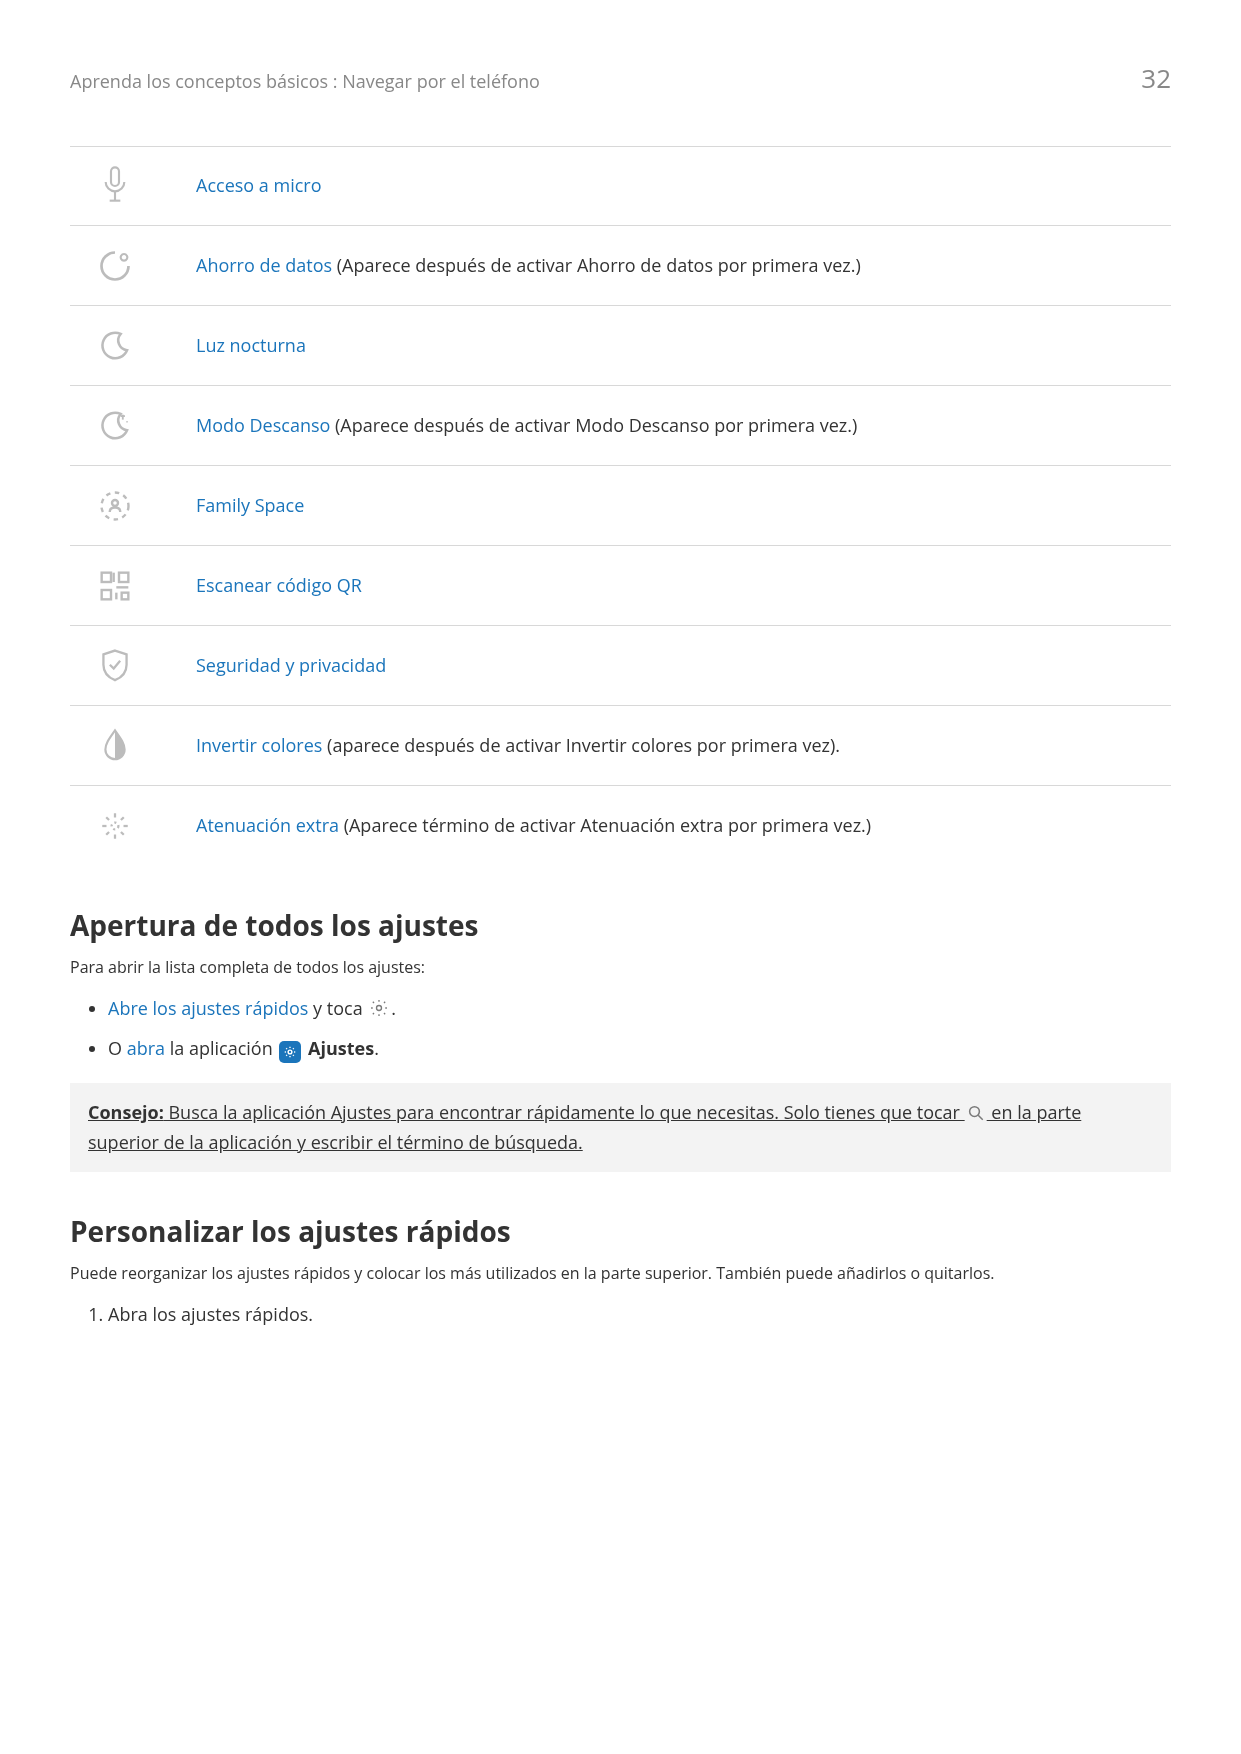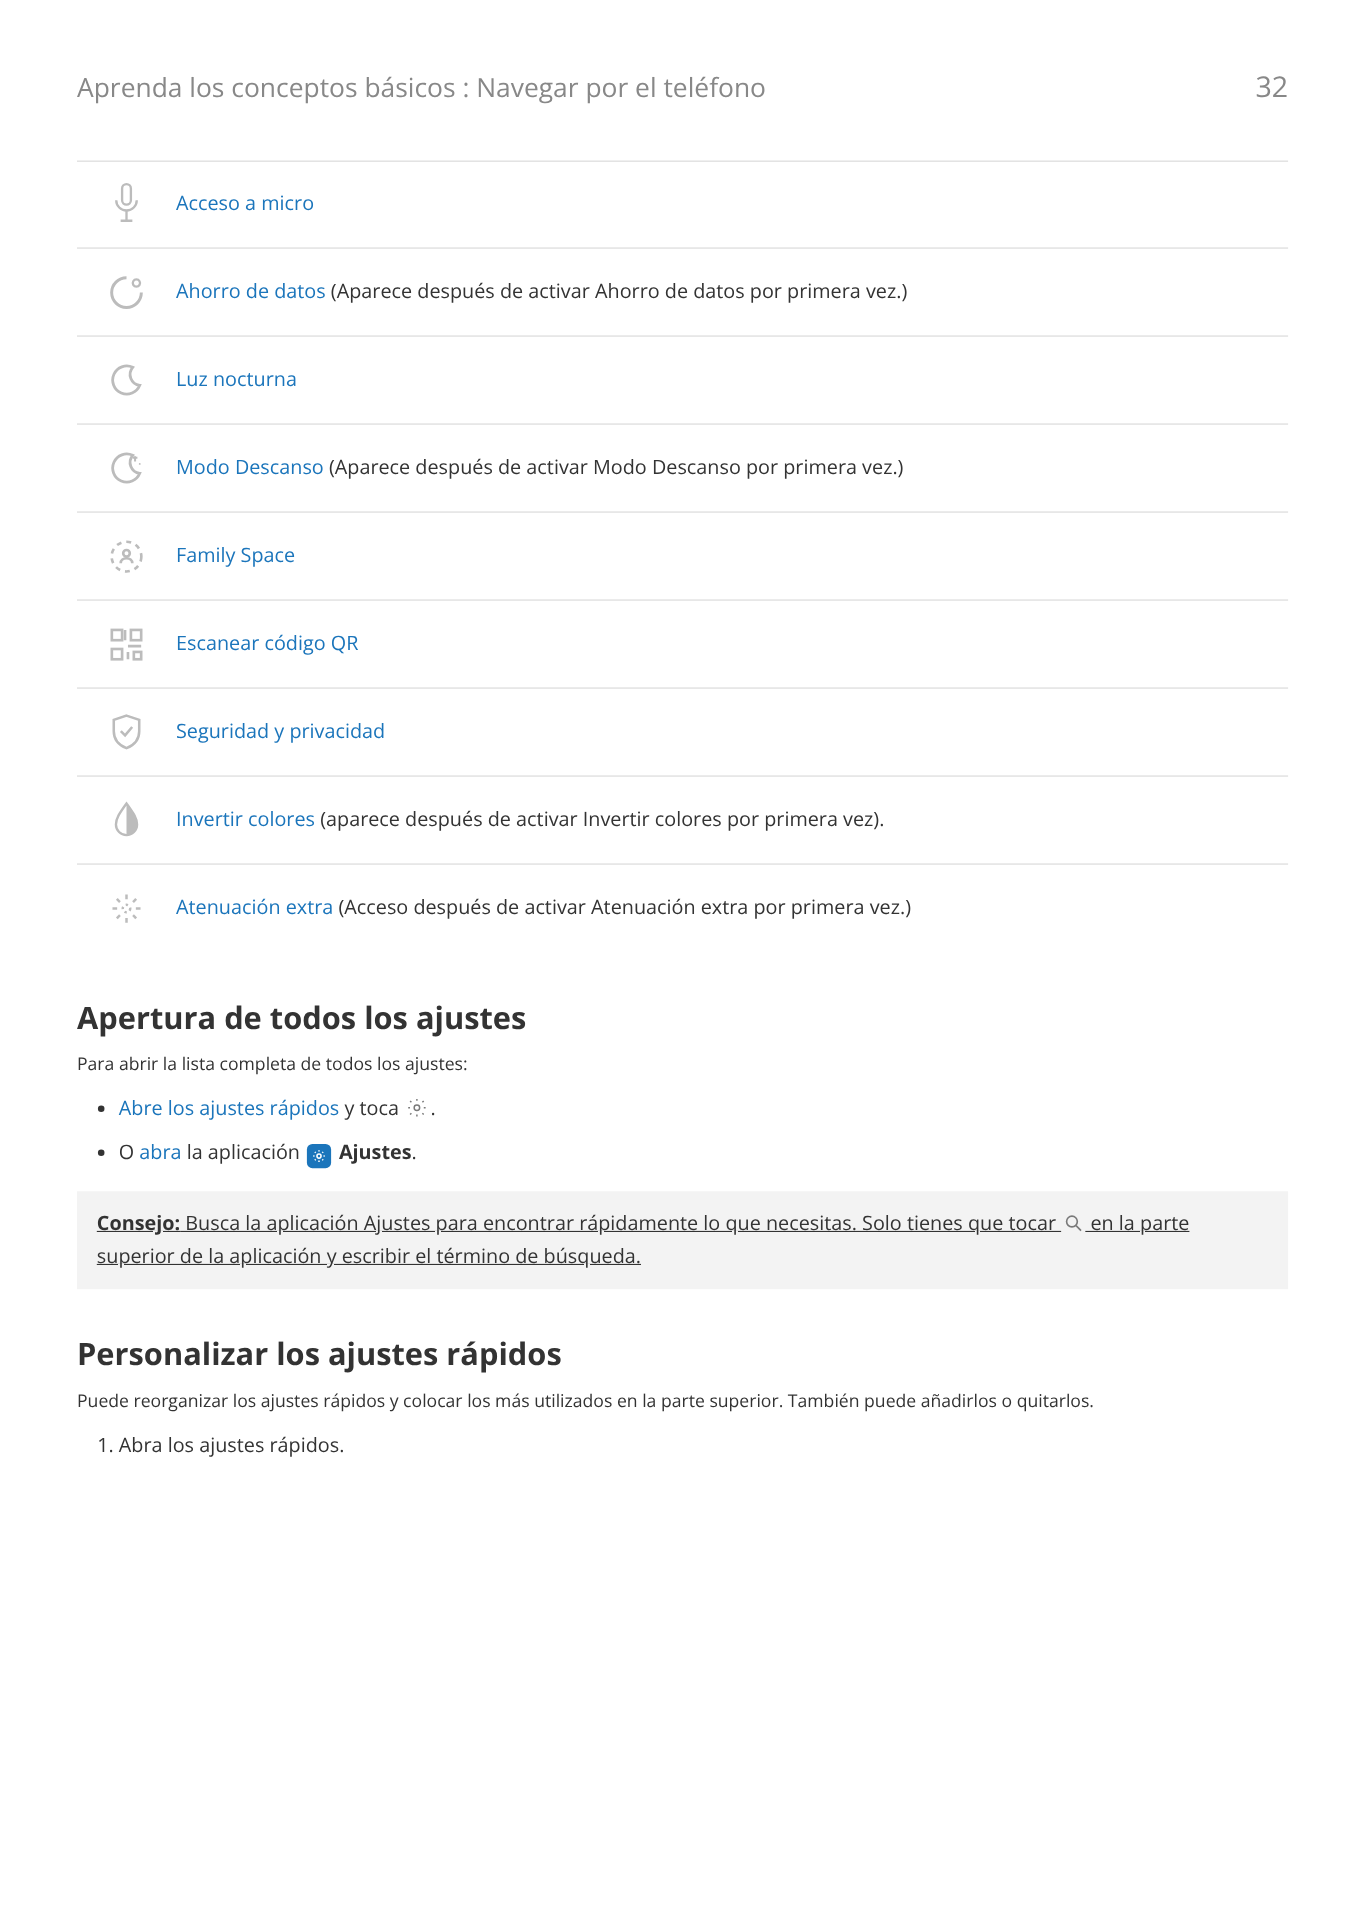--- a/index.html
+++ b/index.html
@@ -14,39 +14,40 @@
   .page {
     padding: 60px 70px 60px 70px;
   }
   .header {
     display: flex;
     justify-content: space-between;
     align-items: baseline;
     margin-bottom: 50px;
   }
   .breadcrumb {
-    font-size: 24px;
+    font-size: 18px;
     color: #888888;
     font-weight: 400;
   }
   .pagenum {
     font-size: 26px;
     color: #888888;
     font-weight: 400;
   }
   .qs-table {
     margin-left: 0px;
     margin-bottom: 40px;
   }
   .qs-row {
     display: flex;
     align-items: center;
     border-bottom: 1px solid #d8d8d8;
     min-height: 80px;
     padding: 6px 0;
+    gap: 36px;
   }
   .qs-row:first-child { border-top: 1px solid #d8d8d8; }
   .icon-cell {
     width: 90px;
     flex: 0 0 90px;
     display: flex;
     justify-content: center;
     align-items: center;
   }
   .icon-cell svg { display: block; }
@@ -255,21 +256,21 @@
           <line x1="3" y1="12" x2="6" y2="12"></line>
           <line x1="18" y1="12" x2="21" y2="12"></line>
           <line x1="5.8" y1="5.8" x2="7.8" y2="7.8"></line>
           <line x1="16.2" y1="16.2" x2="18.2" y2="18.2"></line>
           <line x1="5.8" y1="18.2" x2="7.8" y2="16.2"></line>
           <line x1="16.2" y1="7.8" x2="18.2" y2="5.8"></line>
         </svg>
       </span>
         </div>
       <div class="label-cell">
-        <span class="link">Atenuación extra</span><span class="note"> (Acceso después de activar Atenuación extra por primera vez.)</span>
+        <span class="link">Atenuación extra</span><span class="note"> (Aparece término de activar Atenuación extra por primera vez.)</span>
       </div>
     </div>
 
   </div>
 
   <h2>Apertura de todos los ajustes</h2>
   <div class="body-text">Para abrir la lista completa de todos los ajustes:</div>
   <ul class="bullets">
     <li>
       <span class="link">Abre los ajustes rápidos</span><span> y toca </span><span class="inline-icon">

